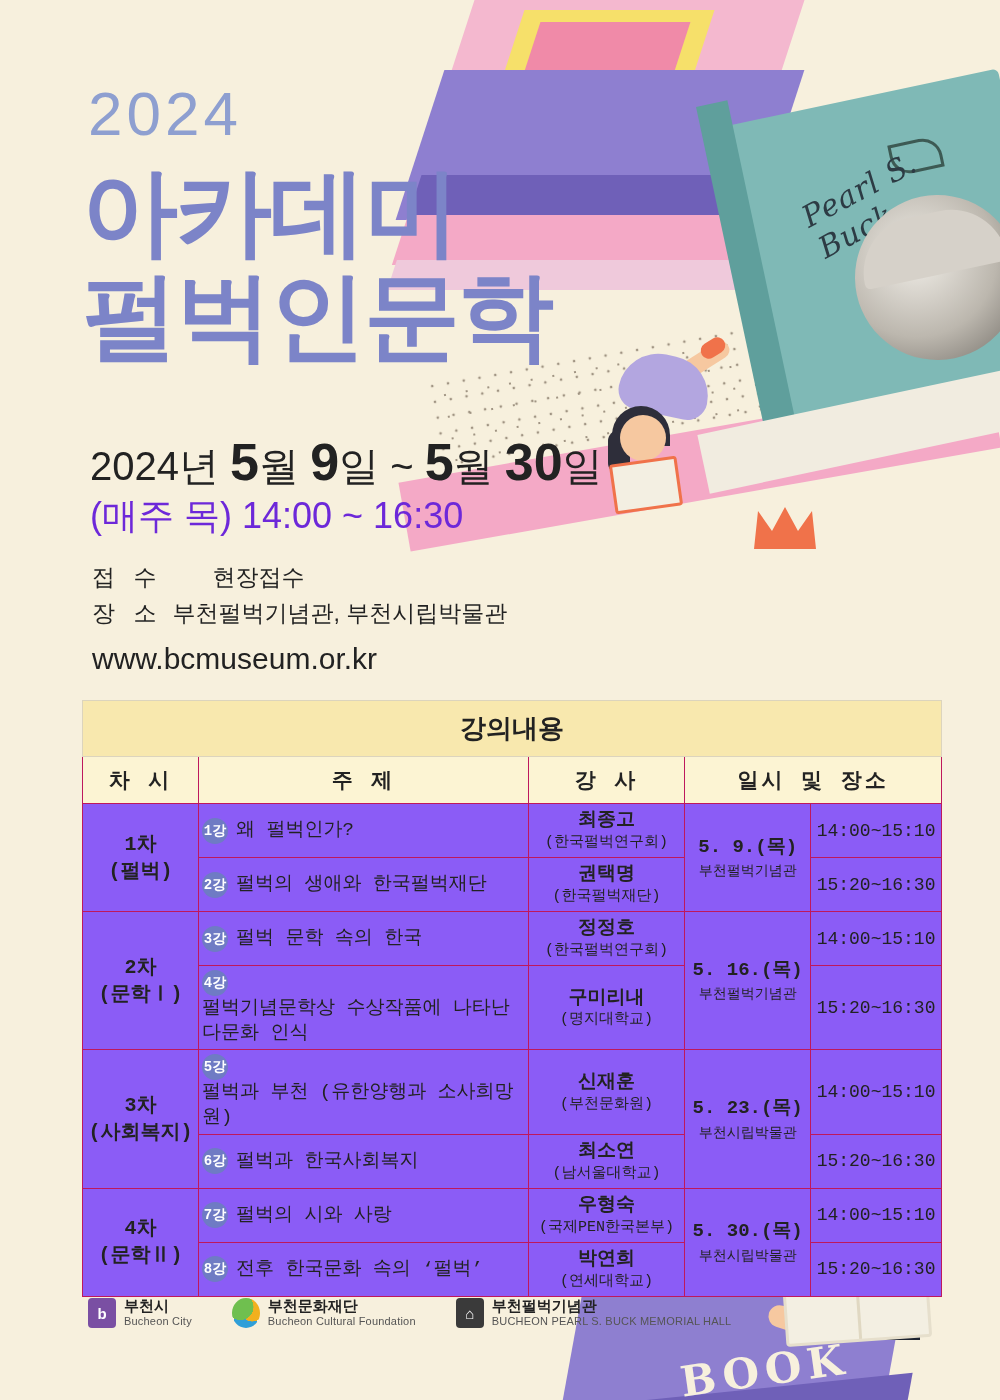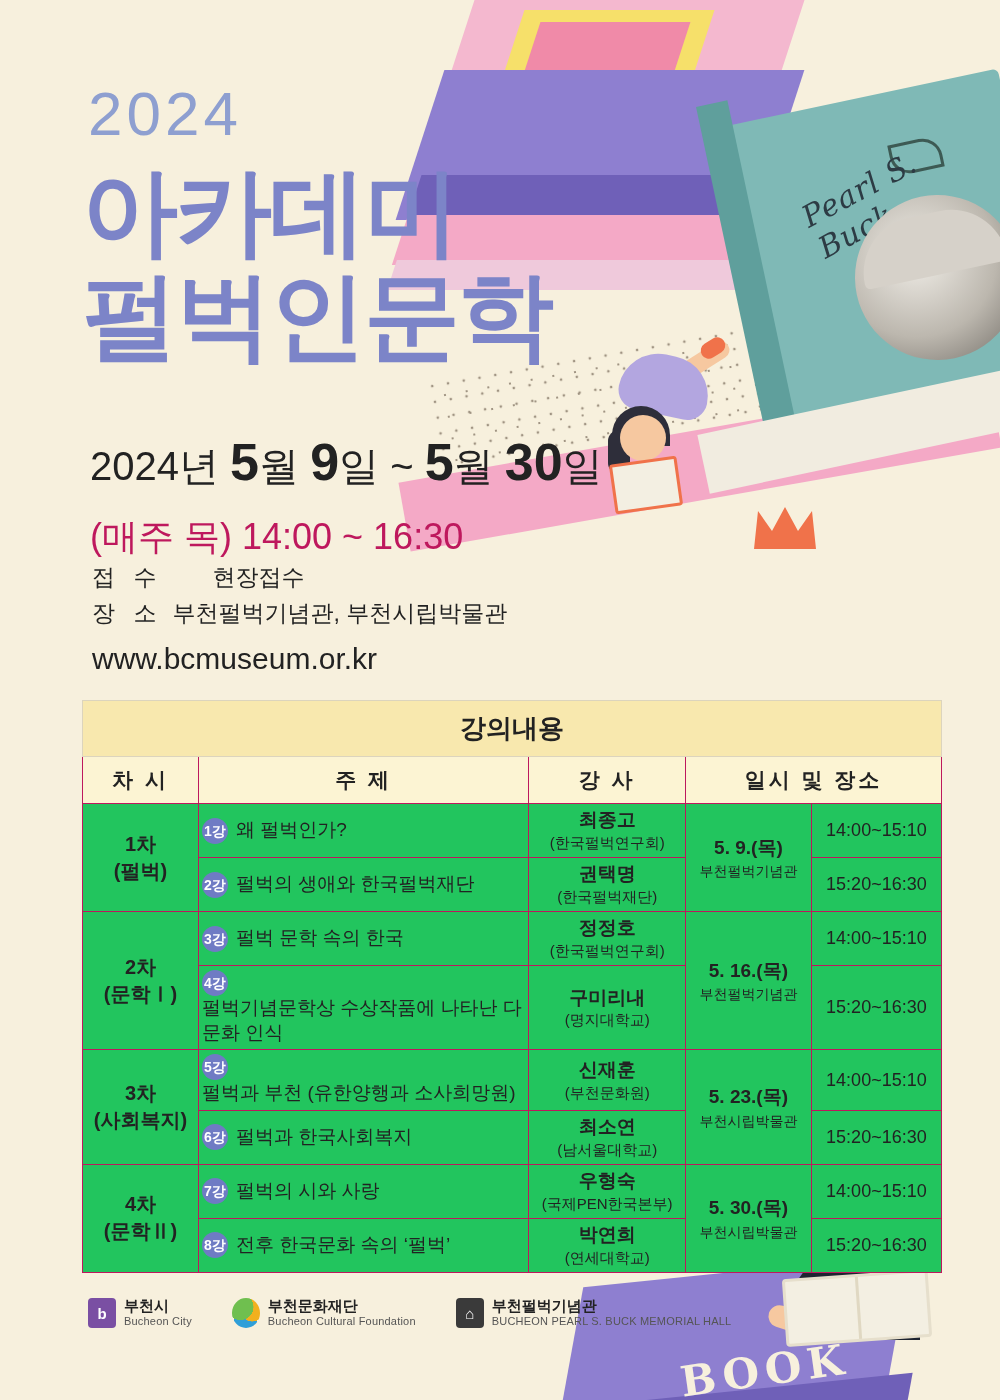--- a/index.html
+++ b/index.html
@@ -189,21 +189,21 @@
     font-size: 96px; font-weight: bold; color: #7c84c8;
     line-height: 1.08; letter-spacing: -2px;
   }
   .date-line {
     position: absolute; top: 432px; left: 90px;
     font-size: 40px; color: #222;
   }
   .date-line .big { font-size: 52px; font-weight: bold; }
   .date-line2 {
     position: absolute; top: 492px; left: 90px;
-    font-size: 36px; color: #be185d; margin-top: 21px;
+    font-size: 36px; color: #6d28d9;
   }
 
   .info-block {
     position: absolute; top: 560px; left: 92px;
     width: 760px;
     font-size: 23px; line-height: 1.55; color: #222;
   }
   .info-row { display: flex; }
   .info-left { width: 430px; display: flex; }
   .info-right { display: flex; gap: 40px; }
@@ -215,22 +215,23 @@
     font-size: 30px; color: #222;
   }
 
   
   .table-wrap {
     position: absolute; top: 700px; left: 82px;
     width: 860px;
   }
   table {
     width: 100%; border-collapse: collapse;
-    background: #22c55e;
+    background: #8b5cf6;
     font-size: 17px;
+    font-family: Liberation Mono, monospace;
   }
   th, td {
     border: 1px solid #be185d;
     text-align: center;
     padding: 4px 3px;
   }
   .tbl-title {
     background: #f8e8ae;
     font-size: 26px; font-weight: bold;
     padding: 10px 0;

